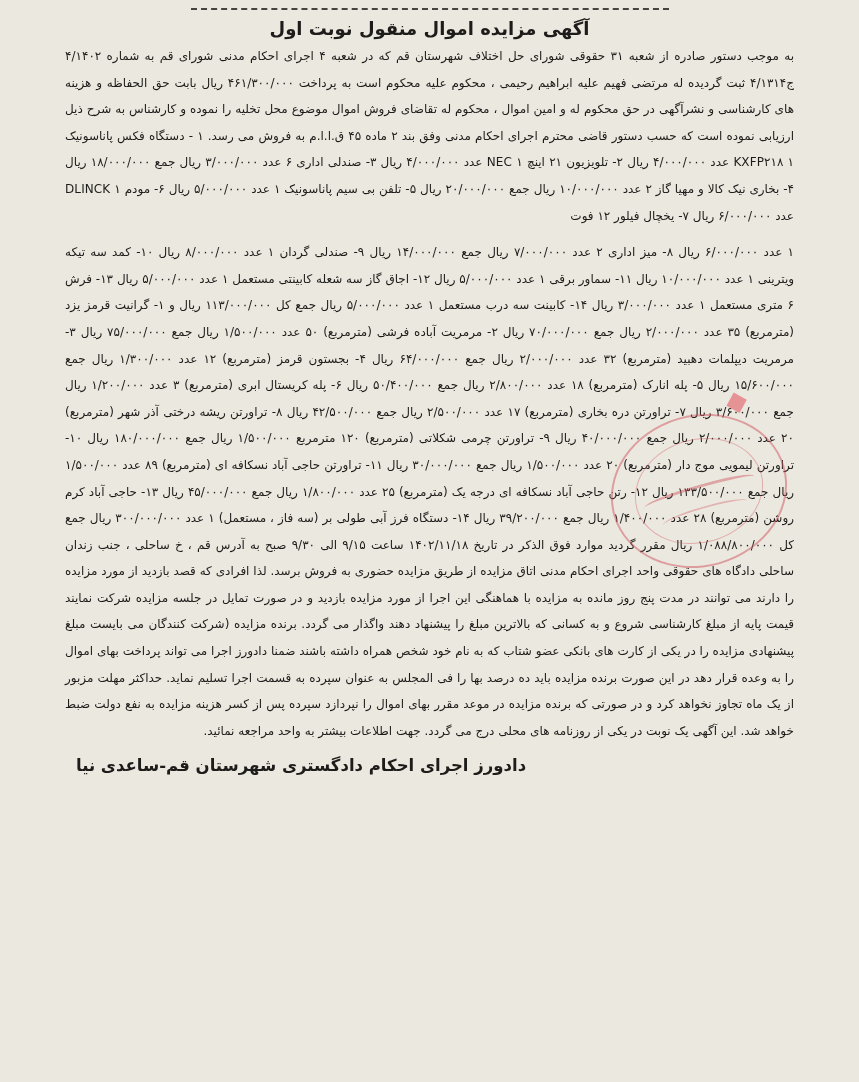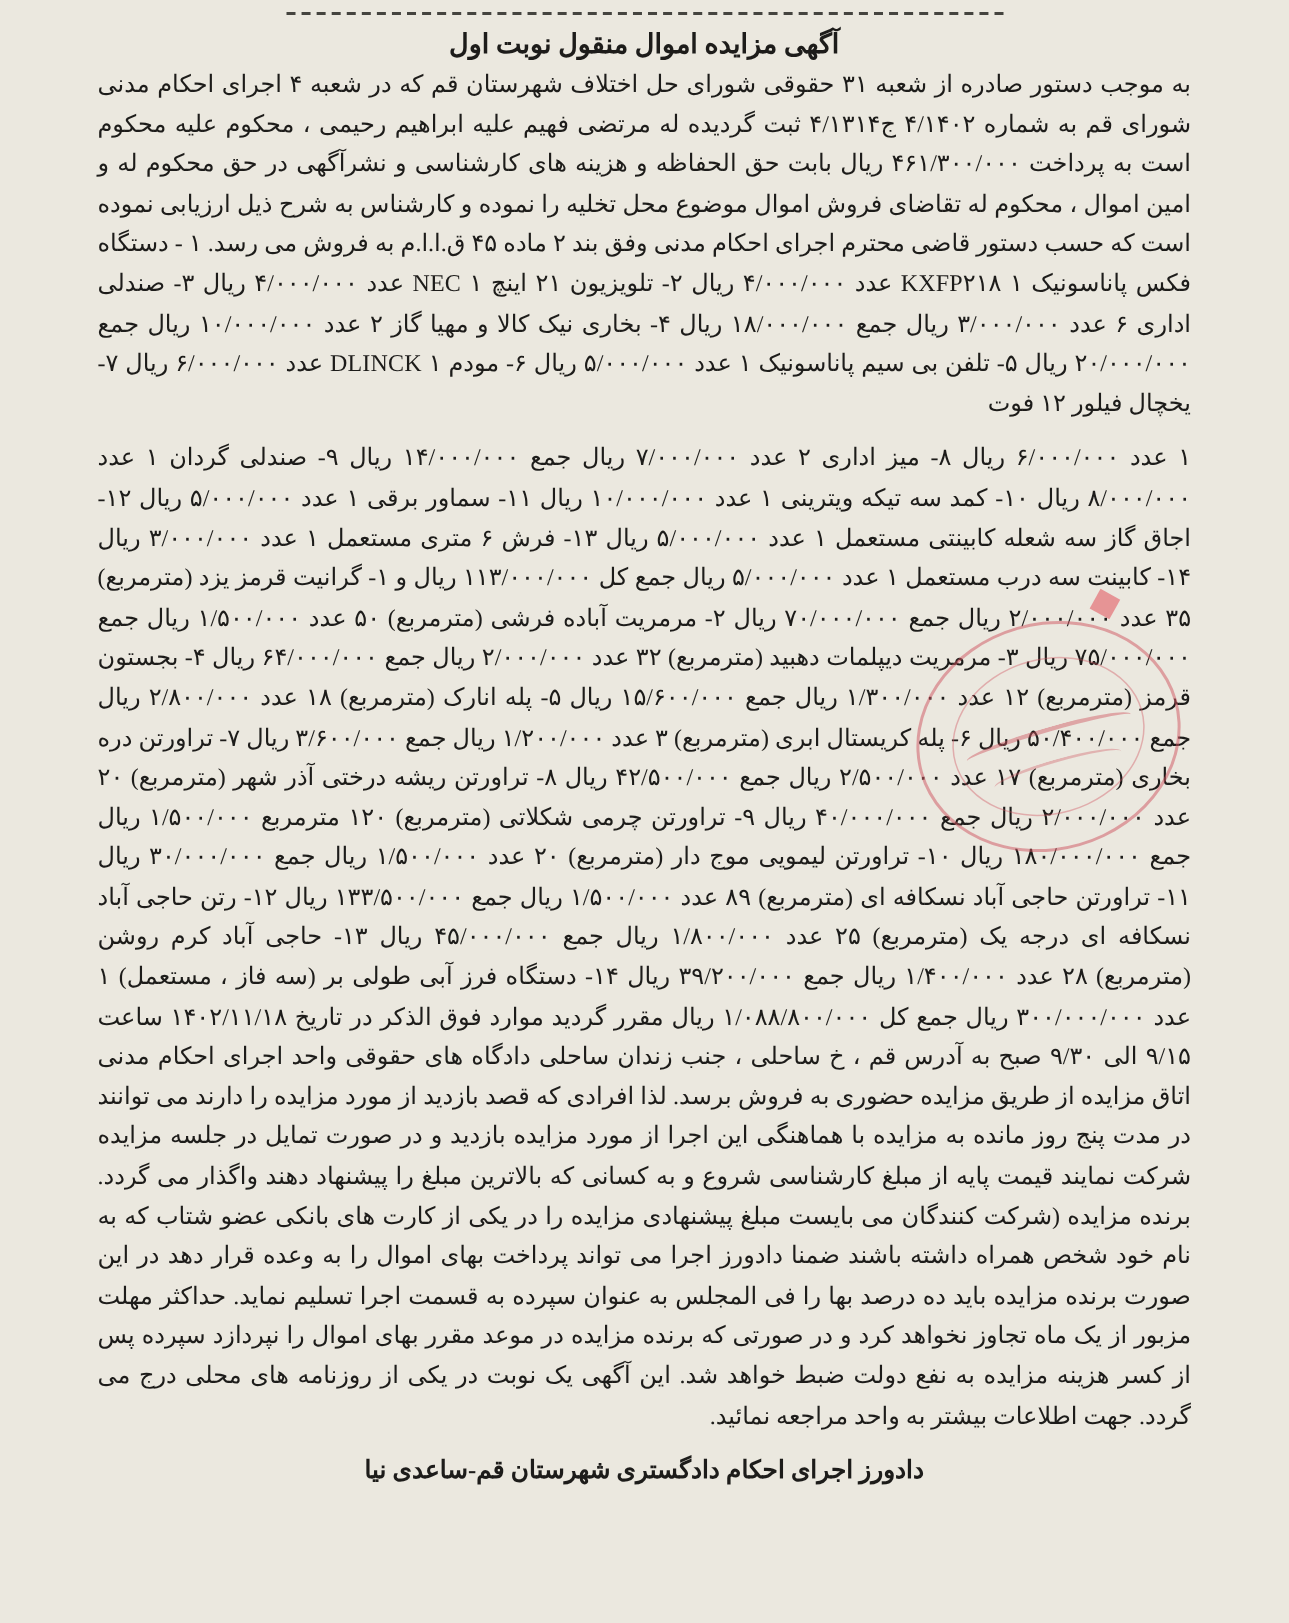--- a/index.html
+++ b/index.html
@@ -9,49 +9,48 @@
     font-family: "DejaVu Sans", sans-serif;
   }
   .page {
     position: relative;
     width: 755px;
     height: 1082px;
     margin: 0 auto;
     background: var(--bg, #ebe8df);
     color: var(--ink, #1d1c1a);
     overflow: hidden;
-    font-family: Liberation Serif, serif;
   }
   .dashed-divider {
     width: 478px;
     height: 0;
     border-top: 2px dashed #45443f;
     margin: 8px auto 0 auto;
   }
   .title {
     direction: rtl;
     text-align: center;
     font-weight: bold;
     font-size: 18px;
     margin-top: 8px;
   }
   .body-text {
     direction: rtl;
     unicode-bidi: plaintext;
     text-align: justify;
-    font-size: 16px;
+    font-size: 12px;
     line-height: 26.6px;
     padding: 0 13px;
     letter-spacing: 0.1px;
   }
   .p1 { margin-top: 4px; }
   .p2 { margin-top: 10px; }
   .signature {
     direction: rtl;
-    text-align: center;
+    text-align: left;
     font-weight: bold;
     font-size: 16.5px;
     padding: 0 24px;
     margin-top: 12px;
   }
   
   .stamp {
     position: absolute;
     left: 548px;
     top: 405px;

